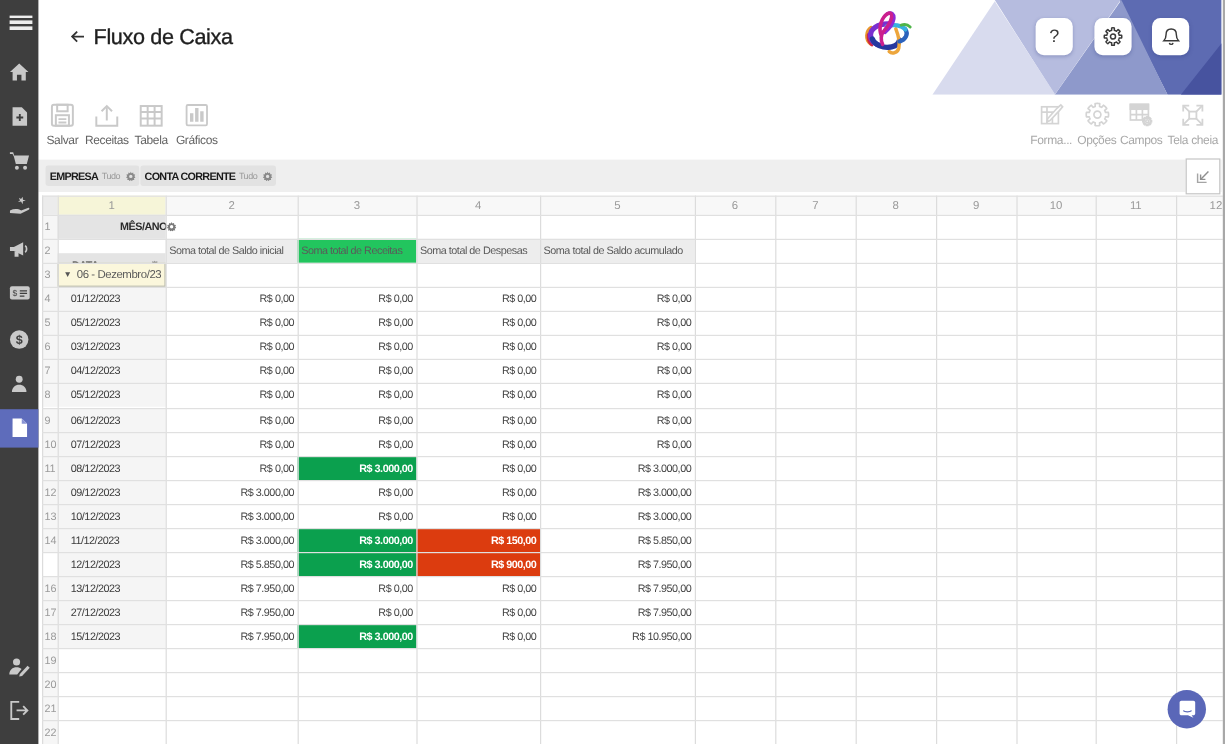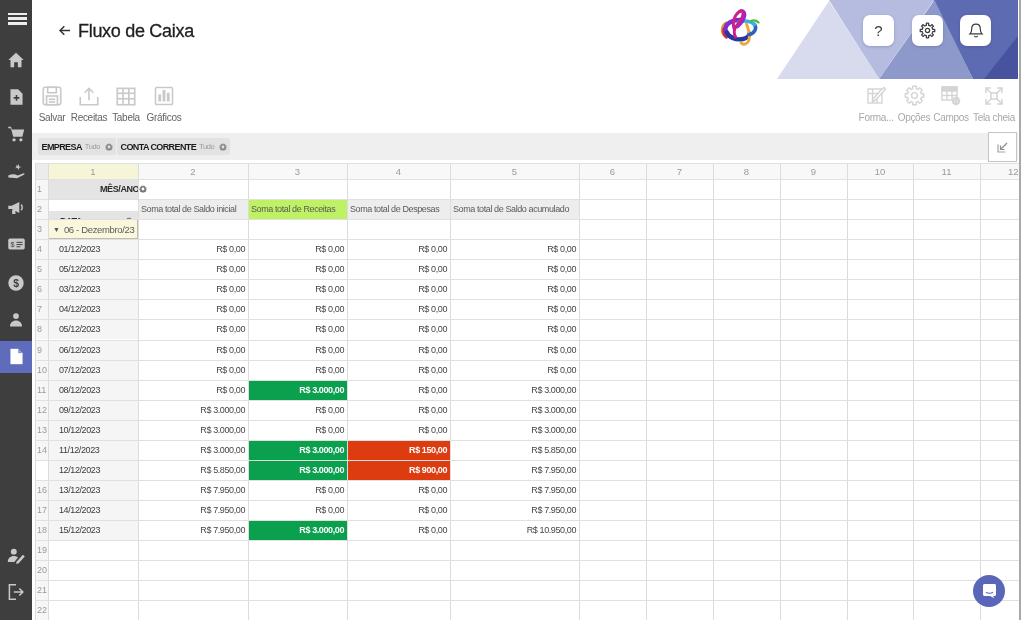--- a/index.html
+++ b/index.html
@@ -250,21 +250,21 @@
   </div>
 <div class="abs" style="left:48px;top:199.1px;width:90px;height:20.1px;background:#e4e4e4;display:flex;align-items:center;padding:0 5px 0 12px;margin-top:12px;">
     <span style="font-size:9px;font-weight:bold;color:#2a2a2a;letter-spacing:-0.4px;">DATA</span>
     <span style="margin-left:auto;display:flex;">
       <svg width="8" height="8" viewBox="0 0 16 16" fill="#7a7a7a">
         <path d="M8,0 L9.2,2.6 L12,1.6 L12.4,4.6 L15.4,4.9 L14,7.6 L16,9.8 L13.2,11 L14,14 L11,13.8 L10,16 L8,14.2 L6,16 L5,13.8 L2,14 L2.8,11 L0,9.8 L2,7.6 L0.6,4.9 L3.6,4.6 L4,1.6 L6.8,2.6 Z M8,5.2 A2.8,2.8 0 1,0 8,10.8 A2.8,2.8 0 1,0 8,5.2"></path>
       </svg>
     </span>
   </div>
 <div class="abs" style="left:138px;top:199.1px;width:110px;height:20.1px;background:#ededed;display:flex;align-items:center;padding-left:3px;font-size:9px;color:#5a5a5a;letter-spacing:-0.4px;">Soma total de Saldo inicial</div>
-<div class="abs" style="left:248px;top:199.1px;width:99px;height:20.1px;background:#bef264;display:flex;align-items:center;padding-left:3px;font-size:9px;color:#5a5a5a;letter-spacing:-0.4px;">Soma total de Receitas</div>
+<div class="abs" style="left:248px;top:199.1px;width:99px;height:20.1px;background:#22c55e;display:flex;align-items:center;padding-left:3px;font-size:9px;color:#5a5a5a;letter-spacing:-0.4px;">Soma total de Receitas</div>
 <div class="abs" style="left:347px;top:199.1px;width:103px;height:20.1px;background:#ededed;display:flex;align-items:center;padding-left:3px;font-size:9px;color:#5a5a5a;letter-spacing:-0.4px;">Soma total de Despesas</div>
 <div class="abs" style="left:450px;top:199.1px;width:129px;height:20.1px;background:#ededed;display:flex;align-items:center;padding-left:3px;font-size:9px;color:#5a5a5a;letter-spacing:-0.4px;">Soma total de Saldo acumulado</div>
 <div class="abs" style="left:48px;top:219.1px;width:90px;height:20.1px;background:#fbf7dc;border:1px solid #bdbdb0;display:flex;align-items:center;padding-left:4px;">
     <span style="font-size:7px;color:#555;">▼</span>
     <span style="font-size:9.5px;color:#5a5a5a;margin-left:4px;letter-spacing:-0.35px;">06 - Dezembro/23</span>
   </div>
 <div class="cell datec" style="left:48px;top:239.2px;width:90px;height:20.1px;">01/12/2023</div>
 <div class="cell num " style="left:138px;top:239.2px;width:110px;height:20.1px;">R$ 0,00</div>
 <div class="cell num " style="left:248px;top:239.2px;width:99px;height:20.1px;">R$ 0,00</div>
 <div class="cell num " style="left:347px;top:239.2px;width:103px;height:20.1px;">R$ 0,00</div>
@@ -322,21 +322,21 @@
 <div class="cell datec" style="left:48px;top:459.8px;width:90px;height:20.1px;">12/12/2023</div>
 <div class="cell num " style="left:138px;top:459.8px;width:110px;height:20.1px;">R$ 5.850,00</div>
 <div class="cell num grn" style="left:248px;top:459.8px;width:99px;height:20.1px;">R$ 3.000,00</div>
 <div class="cell num red" style="left:347px;top:459.8px;width:103px;height:20.1px;">R$ 900,00</div>
 <div class="cell num" style="left:450px;top:459.8px;width:129px;height:20.1px;">R$ 7.950,00</div>
 <div class="cell datec" style="left:48px;top:479.9px;width:90px;height:20.1px;">13/12/2023</div>
 <div class="cell num " style="left:138px;top:479.9px;width:110px;height:20.1px;">R$ 7.950,00</div>
 <div class="cell num " style="left:248px;top:479.9px;width:99px;height:20.1px;">R$ 0,00</div>
 <div class="cell num " style="left:347px;top:479.9px;width:103px;height:20.1px;">R$ 0,00</div>
 <div class="cell num" style="left:450px;top:479.9px;width:129px;height:20.1px;">R$ 7.950,00</div>
-<div class="cell datec" style="left:48px;top:500.0px;width:90px;height:20.1px;">14/12/2023</div>
+<div class="cell datec" style="left:48px;top:500.0px;width:90px;height:20.1px;">27/12/2023</div>
 <div class="cell num " style="left:138px;top:500.0px;width:110px;height:20.1px;">R$ 7.950,00</div>
 <div class="cell num " style="left:248px;top:500.0px;width:99px;height:20.1px;">R$ 0,00</div>
 <div class="cell num " style="left:347px;top:500.0px;width:103px;height:20.1px;">R$ 0,00</div>
 <div class="cell num" style="left:450px;top:500.0px;width:129px;height:20.1px;">R$ 7.950,00</div>
 <div class="cell datec" style="left:48px;top:520.0px;width:90px;height:20.1px;">15/12/2023</div>
 <div class="cell num " style="left:138px;top:520.0px;width:110px;height:20.1px;">R$ 7.950,00</div>
 <div class="cell num grn" style="left:248px;top:520.0px;width:99px;height:20.1px;">R$ 3.000,00</div>
 <div class="cell num " style="left:347px;top:520.0px;width:103px;height:20.1px;">R$ 0,00</div>
 <div class="cell num" style="left:450px;top:520.0px;width:129px;height:20.1px;">R$ 10.950,00</div>
 <div class="vline" style="left:35px;top:163px;height:457px;"></div>

